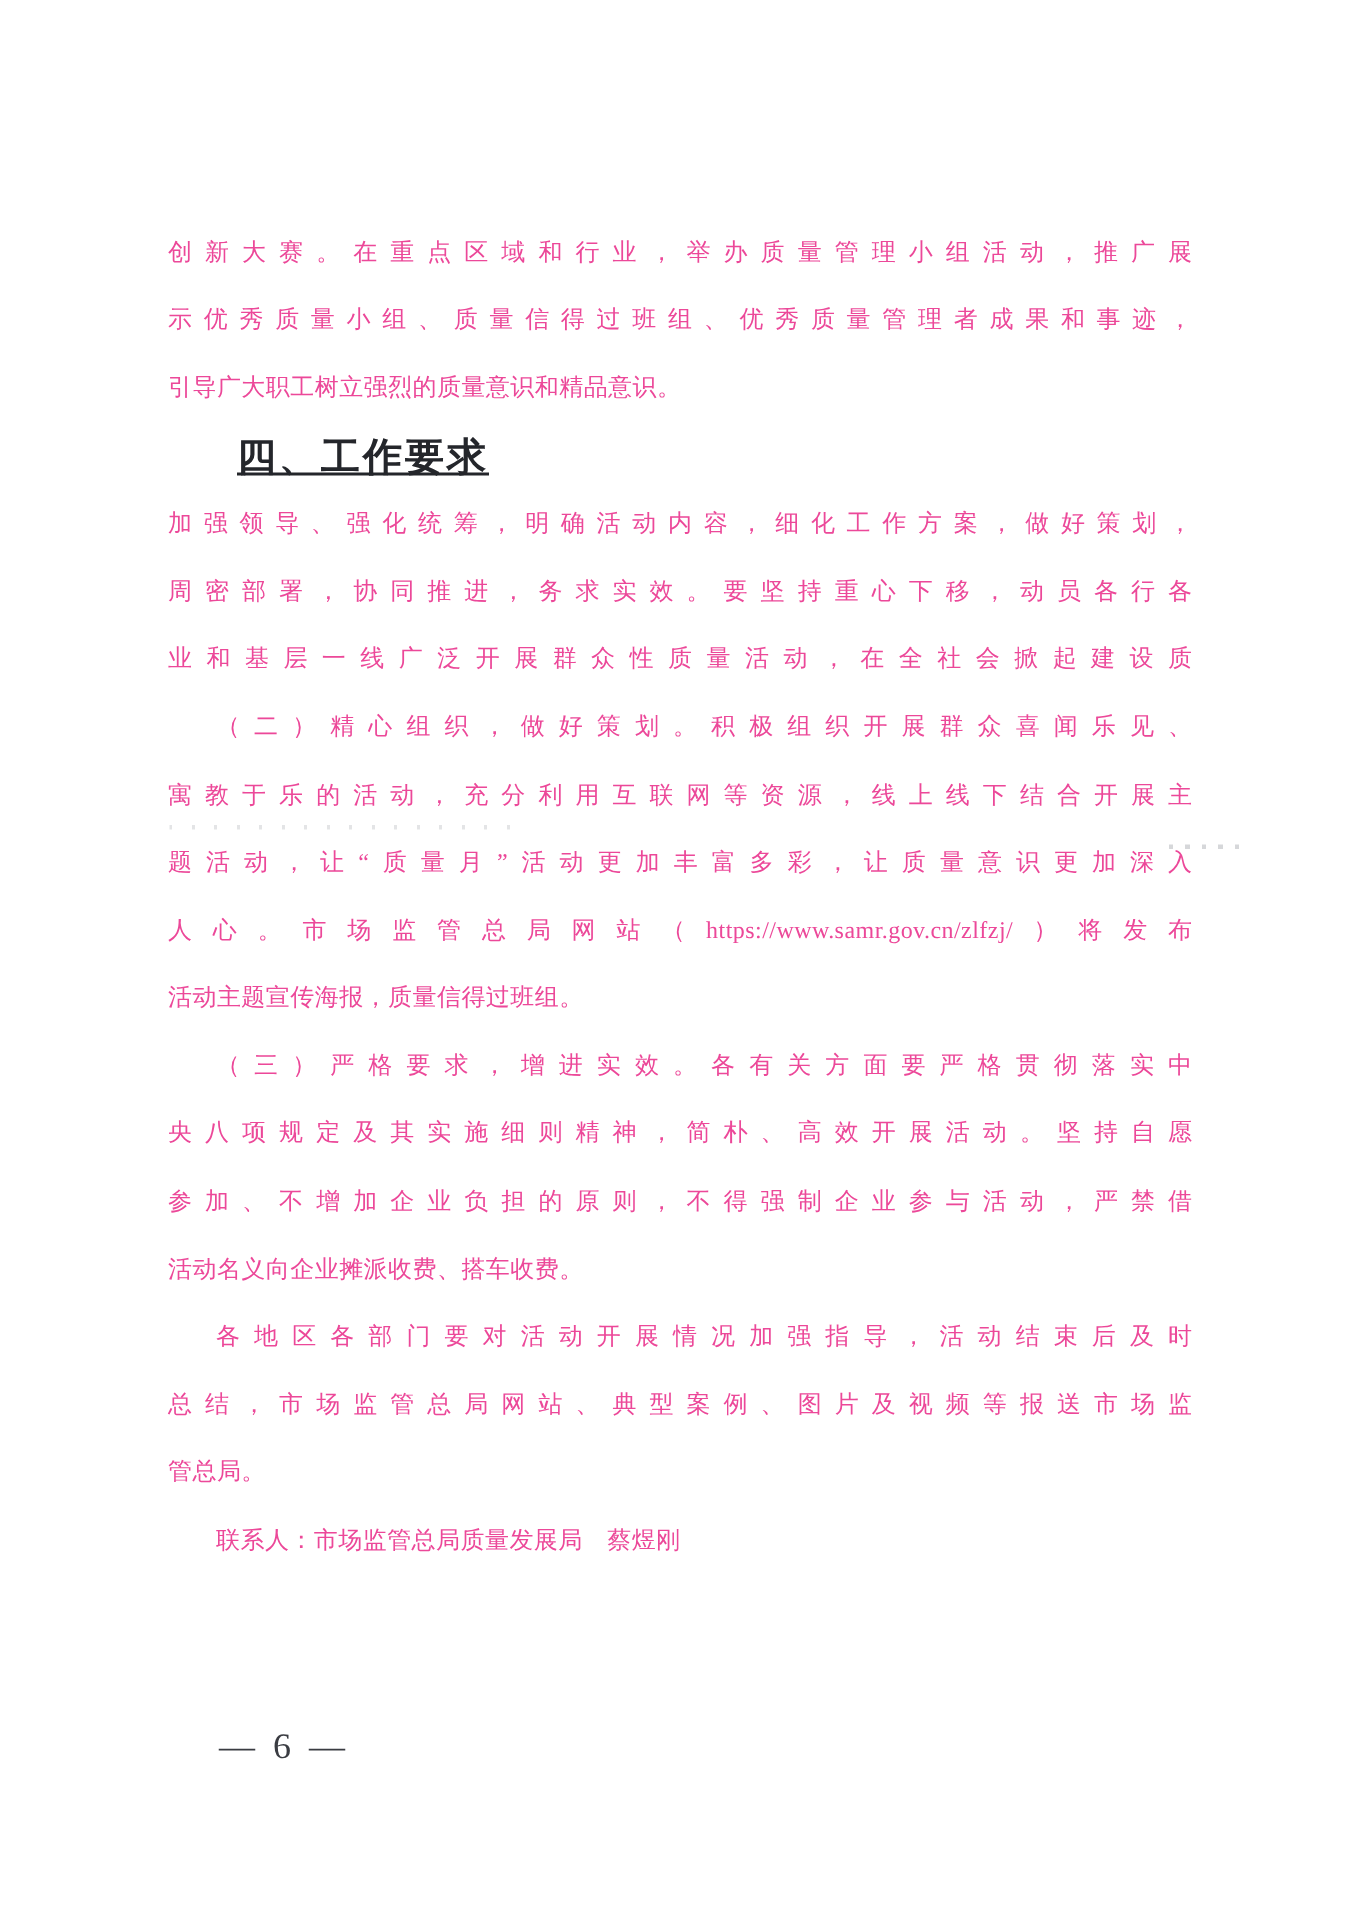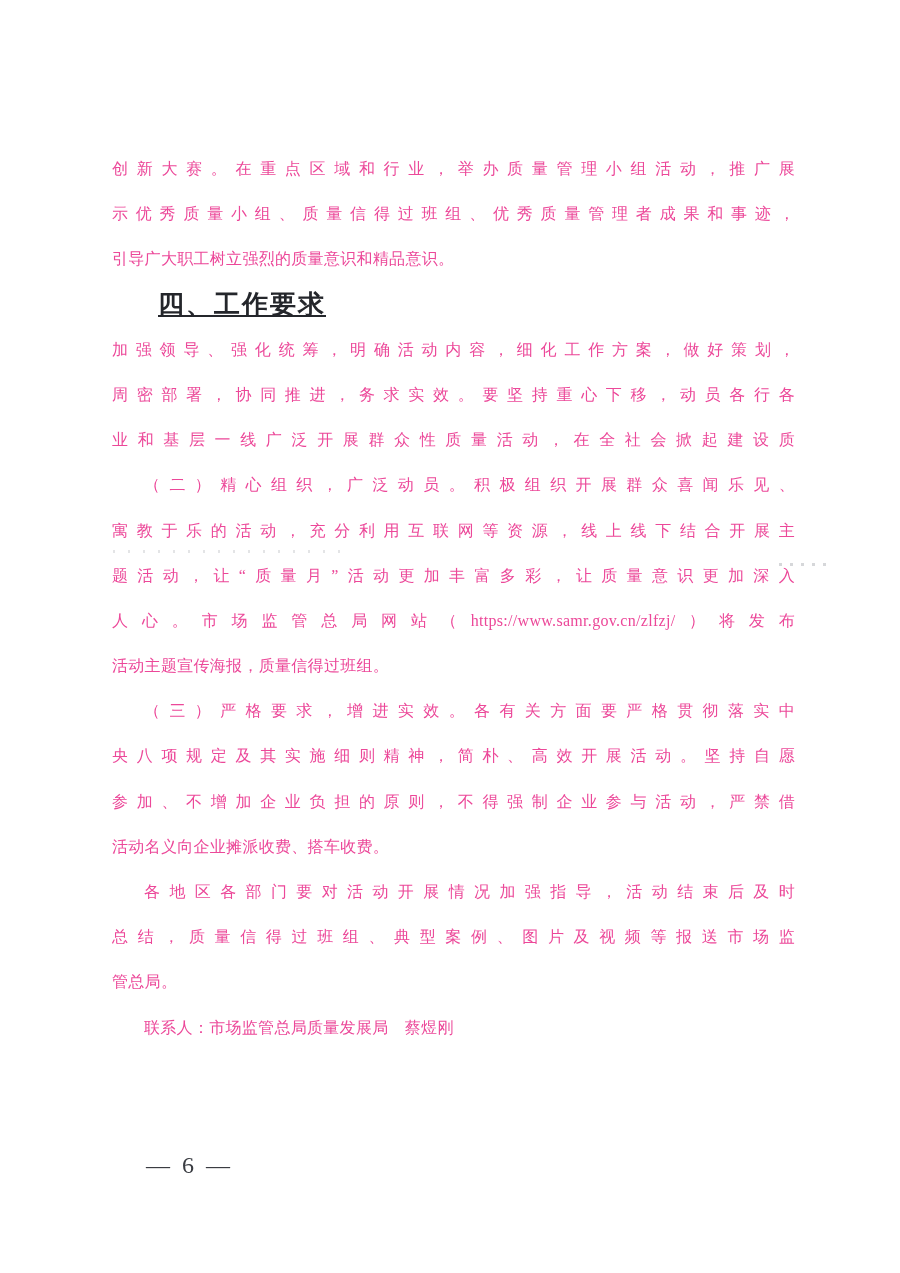--- a/index.html
+++ b/index.html
@@ -76,30 +76,30 @@
 
 <div class="paper">
   <main class="doc-body" id="doc-body">
       <div class="line justify">创新大赛。在重点区域和行业，举办质量管理小组活动，推广展</div>
       <div class="line justify">示优秀质量小组、质量信得过班组、优秀质量管理者成果和事迹，</div>
       <div class="line">引导广大职工树立强烈的质量意识和精品意识。</div>
       <div class="line heading indent">四、工作要求</div>
       <div class="line justify">加强领导、强化统筹，明确活动内容，细化工作方案，做好策划，</div>
       <div class="line justify">周密部署，协同推进，务求实效。要坚持重心下移，动员各行各</div>
       <div class="line justify">业和基层一线广泛开展群众性质量活动，在全社会掀起建设质</div>
-      <div class="line indent justify">（二）精心组织，广泛动员。积极组织开展群众喜闻乐见、</div>
+      <div class="line indent justify">（二）精心组织，做好策划。积极组织开展群众喜闻乐见、</div>
       <div class="line justify">寓教于乐的活动，充分利用互联网等资源，线上线下结合开展主</div>
       <div class="line justify">题活动，让“质量月”活动更加丰富多彩，让质量意识更加深入</div>
       <div class="line justify">人心。市场监管总局网站（https://www.samr.gov.cn/zlfzj/）将发布</div>
       <div class="line">活动主题宣传海报，质量信得过班组。</div>
       <div class="line indent justify">（三）严格要求，增进实效。各有关方面要严格贯彻落实中</div>
       <div class="line justify">央八项规定及其实施细则精神，简朴、高效开展活动。坚持自愿</div>
       <div class="line justify">参加、不增加企业负担的原则，不得强制企业参与活动，严禁借</div>
       <div class="line">活动名义向企业摊派收费、搭车收费。</div>
       <div class="line indent justify">各地区各部门要对活动开展情况加强指导，活动结束后及时</div>
-      <div class="line justify">总结，质量信得过班组、典型案例、图片及视频等报送市场监</div>
+      <div class="line justify">总结，市场监管总局网站、典型案例、图片及视频等报送市场监</div>
       <div class="line">管总局。</div>
       <div class="line indent">联系人：市场监管总局质量发展局　蔡煜刚</div>
     </main>
   <div class="footer">— 6 —</div>
   <div class="artifact a1"></div>
   <div class="artifact a2"></div>
 </div>
 
 </body></html>

